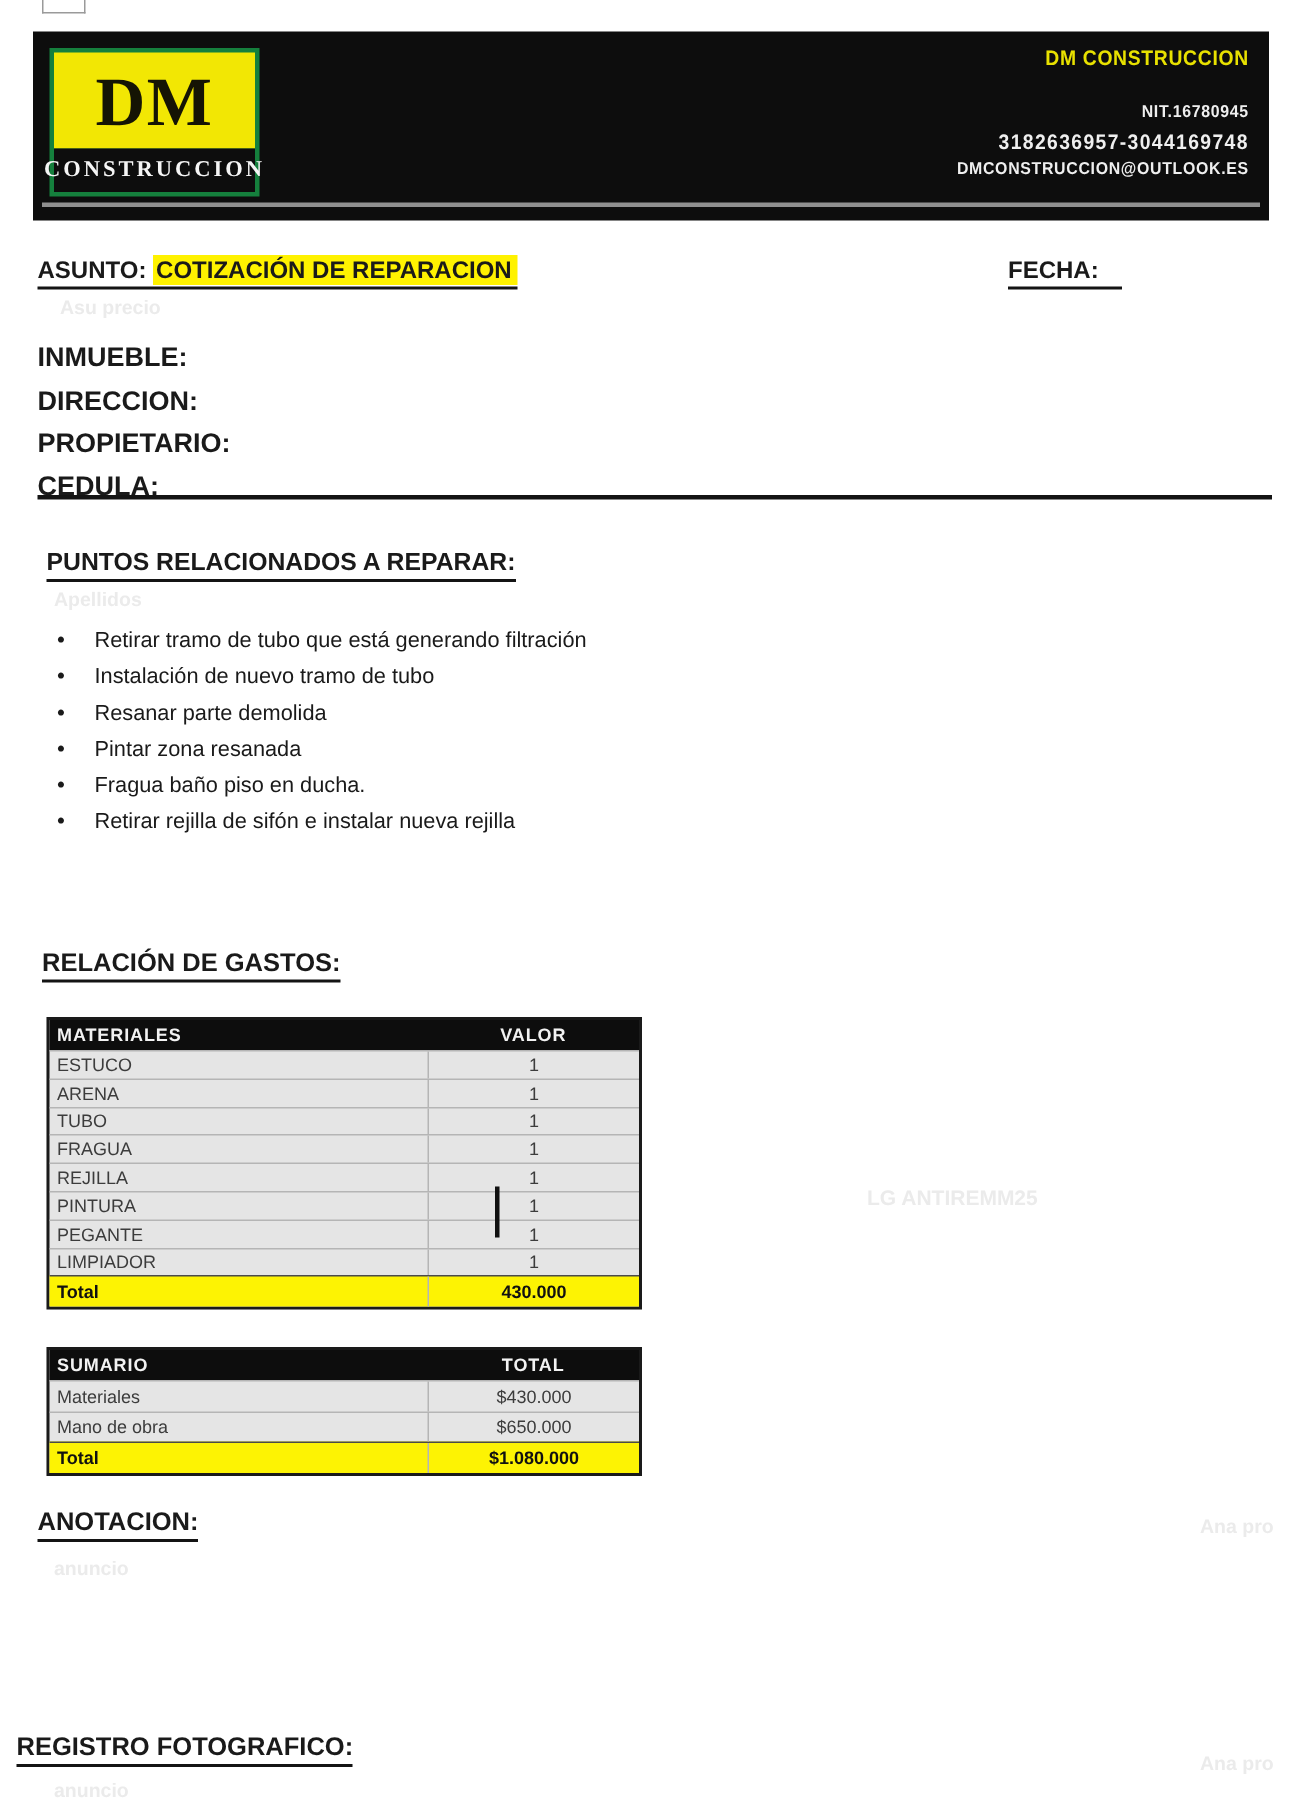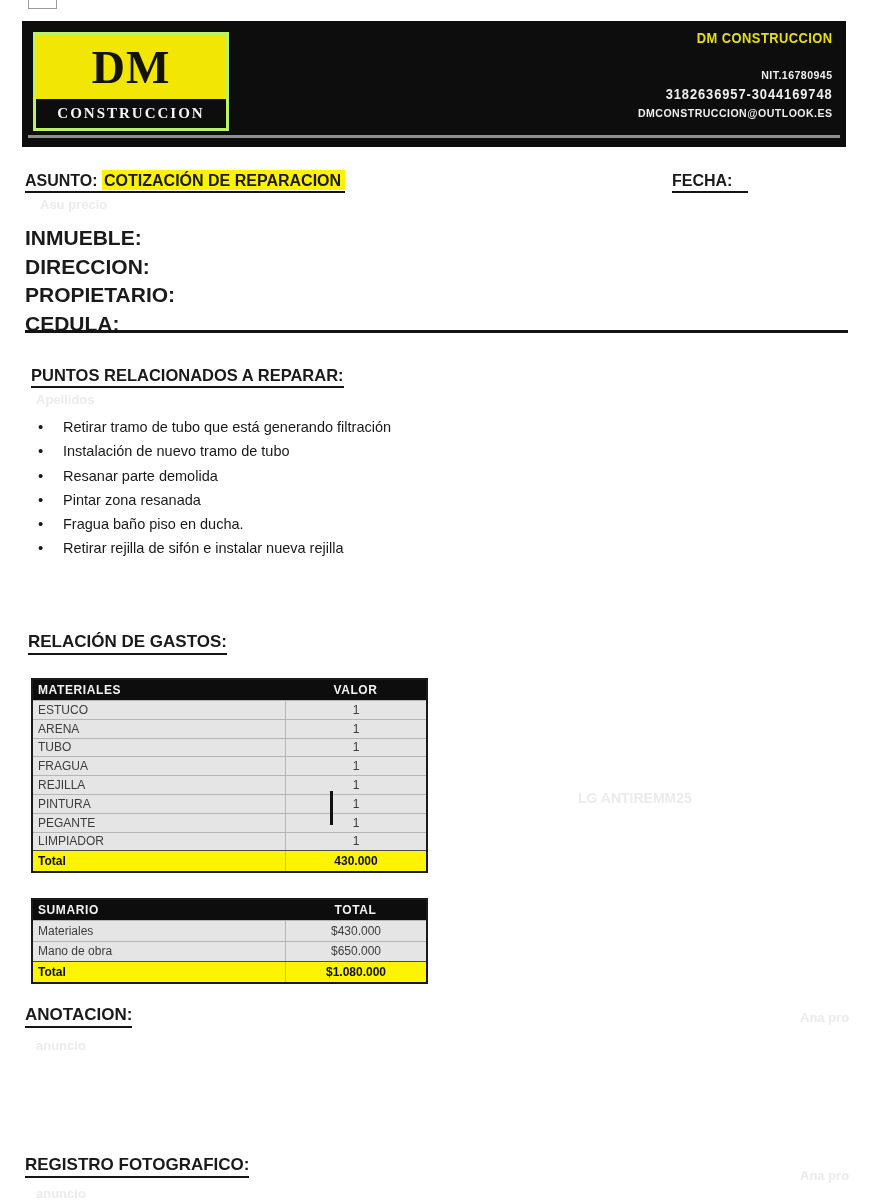--- a/index.html
+++ b/index.html
@@ -6,37 +6,37 @@
   .page{
     position:relative;width:873px;height:1200px;background:#ffffff;
     font-family:"Liberation Sans", sans-serif;color:#1a1a1a;overflow:hidden;
   }
   
   .corner-fragment{position:absolute;left:28px;top:0;width:27px;height:8px;background:#fff;border:1px solid #9a9a9a;border-top:none;}
 
   
   .banner{position:absolute;left:22px;top:21px;width:824px;height:126px;background:#0d0d0d;}
   .banner-underline{position:absolute;left:6px;right:6px;bottom:9px;height:3px;background:#8f8f8f;}
-  .logo{position:absolute;left:11px;top:11px;width:196px;height:99px;background:#bef264;padding:3px;box-sizing:border-box;}
+  .logo{position:absolute;left:11px;top:11px;width:140px;height:99px;background:#15803d;padding:3px;box-sizing:border-box;}
   .logo-yellow{height:64px;background:#f2e704;display:flex;align-items:center;justify-content:center;}
   .logo-initials{font-family:"Liberation Serif", serif;font-size:46px;font-weight:bold;color:#151404;letter-spacing:1px;}
   .logo-black{height:29px;background:#0d0d0d;display:flex;align-items:center;justify-content:center;}
   .logo-name{font-family:"Liberation Serif", serif;font-size:15px;color:#f5f5f5;letter-spacing:2px;font-weight:bold;}
   .banner-right{position:absolute;right:13px;top:9px;text-align:right;transform:scaleX(0.92);transform-origin:right top;}
   .company-name{color:#e8e100;font-size:14px;font-weight:bold;letter-spacing:.5px;}
   .nit{color:#efefef;font-size:11.5px;font-weight:bold;margin-top:23px;letter-spacing:.5px;}
   .phones{color:#efefef;font-size:14px;font-weight:bold;margin-top:5px;letter-spacing:1px;}
   .email{color:#efefef;font-size:11.5px;font-weight:bold;margin-top:5px;letter-spacing:.5px;}
 
   
   .u-bold{font-weight:bold;display:inline-block;border-bottom:2px solid #141414;padding-bottom:1px;}
   .subject-row{position:absolute;left:25px;top:172px;width:823px;font-size:16px;text-decoration:underline;}
   .subject-hl{background:#fff200;padding:2px 4px 1px 2px;}
   .fecha{position:absolute;left:647px;top:0;padding-right:16px;}
-  .fields{position:absolute;left:25px;top:224px;font-size:21px;font-weight:bold;line-height:28.5px;}
+  .fields{position:absolute;left:25px;top:224px;font-size:18px;font-weight:bold;line-height:28.5px;}
   .rule{position:absolute;left:25px;top:330px;width:823px;height:2.5px;background:#141414;}
 
   .puntos-title{position:absolute;left:31px;top:366px;font-size:16.5px;}
   .bullets{position:absolute;left:38px;top:415px;margin:0;padding:0;list-style:none;font-size:14.5px;line-height:24.3px;}
   .bullets li{position:relative;padding-left:25px;}
   .bullets li::before{content:"•";position:absolute;left:0;top:0;font-size:15px;}
 
   .relacion-title{position:absolute;left:28px;top:632px;font-size:17px;}
 
   
@@ -47,21 +47,21 @@
   .c1{padding-left:5px;}
   .c2{text-align:center;border-left:1px solid #b5b5b5;align-self:stretch;display:flex;align-items:center;justify-content:center;}
   .data-row{height:17.8px;border-top:1px solid #b5b5b5;color:#3c3c3c;}
   .total-row{height:20px;background:#fdf303;font-weight:bold;border-top:1px solid #4a4a4a;color:#111;}
   .tbl-materials{top:678px;}
   .tbl-summary{top:898px;}
   .tbl-summary .data-row{height:19.5px;}
   .caret{position:absolute;left:330px;top:791px;width:2.5px;height:34px;background:#111;}
 
   .anotacion-title{position:absolute;left:25px;top:1005px;font-size:17px;}
-  .registro-title{position:absolute;left:25px;top:1155px;font-size:17px;}
+  .registro-title{position:absolute;left:11px;top:1155px;font-size:17px;}
 
   .ghost{position:absolute;color:#ebebeb;font-size:13px;font-weight:bold;white-space:nowrap;}
   .g1{left:40px;top:197px;}
   .g2{left:36px;top:392px;}
   .g3{left:578px;top:790px;font-size:14px;}
   .g4{left:800px;top:1010px;}
   .g5{left:36px;top:1038px;}
   .g6{left:800px;top:1168px;}
   .g7{left:36px;top:1186px;}
 </style>

